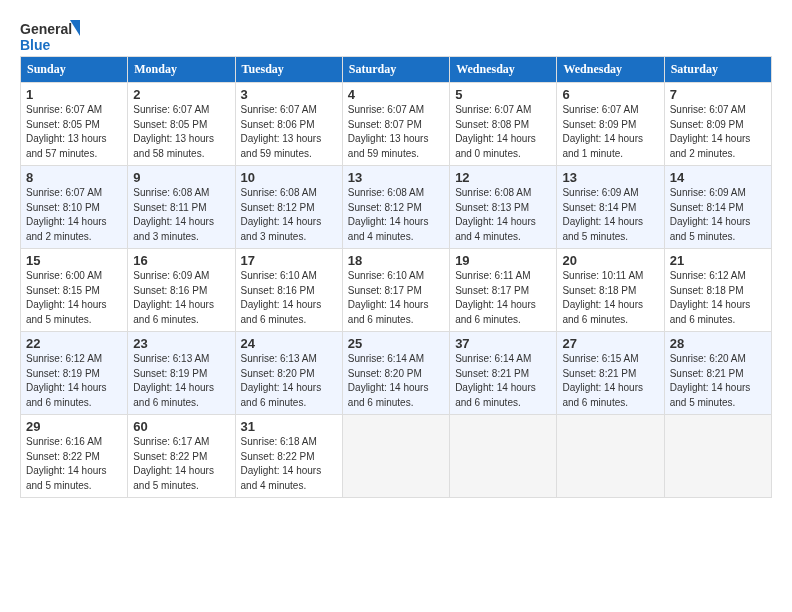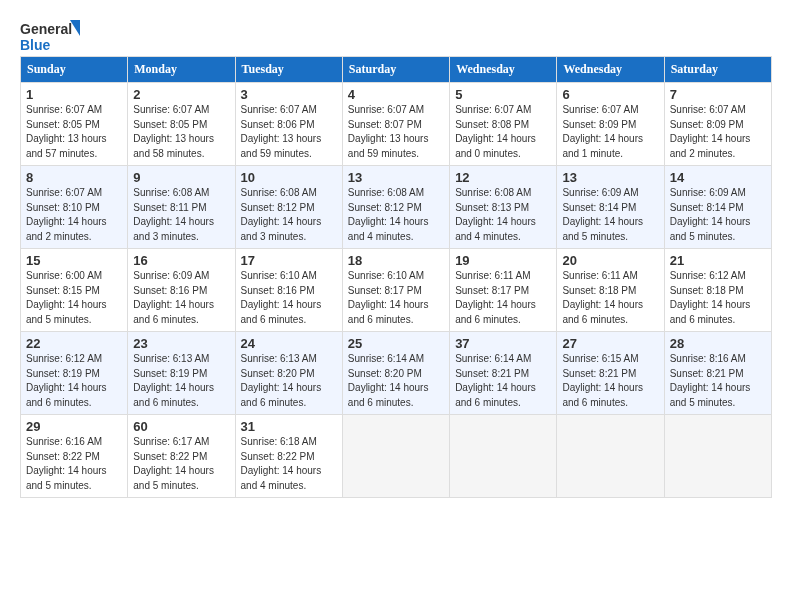--- a/index.html
+++ b/index.html
@@ -245,21 +245,21 @@
           </td>
           <td>
             <span class="day-number">19</span>
             <div class="day-info">Sunrise: 6:11 AM
 Sunset: 8:17 PM
 Daylight: 14 hours
 and 6 minutes.</div>
           </td>
           <td>
             <span class="day-number">20</span>
-            <div class="day-info">Sunrise: 6:11 AM
+            <div class="day-info">Sunrise: 10:11 AM
 Sunset: 8:18 PM
 Daylight: 14 hours
 and 6 minutes.</div>
           </td>
           <td>
             <span class="day-number">21</span>
             <div class="day-info">Sunrise: 6:12 AM
 Sunset: 8:18 PM
 Daylight: 14 hours
 and 6 minutes.</div>
@@ -303,21 +303,21 @@
           </td>
           <td>
             <span class="day-number">27</span>
             <div class="day-info">Sunrise: 6:15 AM
 Sunset: 8:21 PM
 Daylight: 14 hours
 and 6 minutes.</div>
           </td>
           <td>
             <span class="day-number">28</span>
-            <div class="day-info">Sunrise: 8:16 AM
+            <div class="day-info">Sunrise: 6:20 AM
 Sunset: 8:21 PM
 Daylight: 14 hours
 and 5 minutes.</div>
           </td>
         </tr>
         <tr>
           <td>
             <span class="day-number">29</span>
             <div class="day-info">Sunrise: 6:16 AM
 Sunset: 8:22 PM

